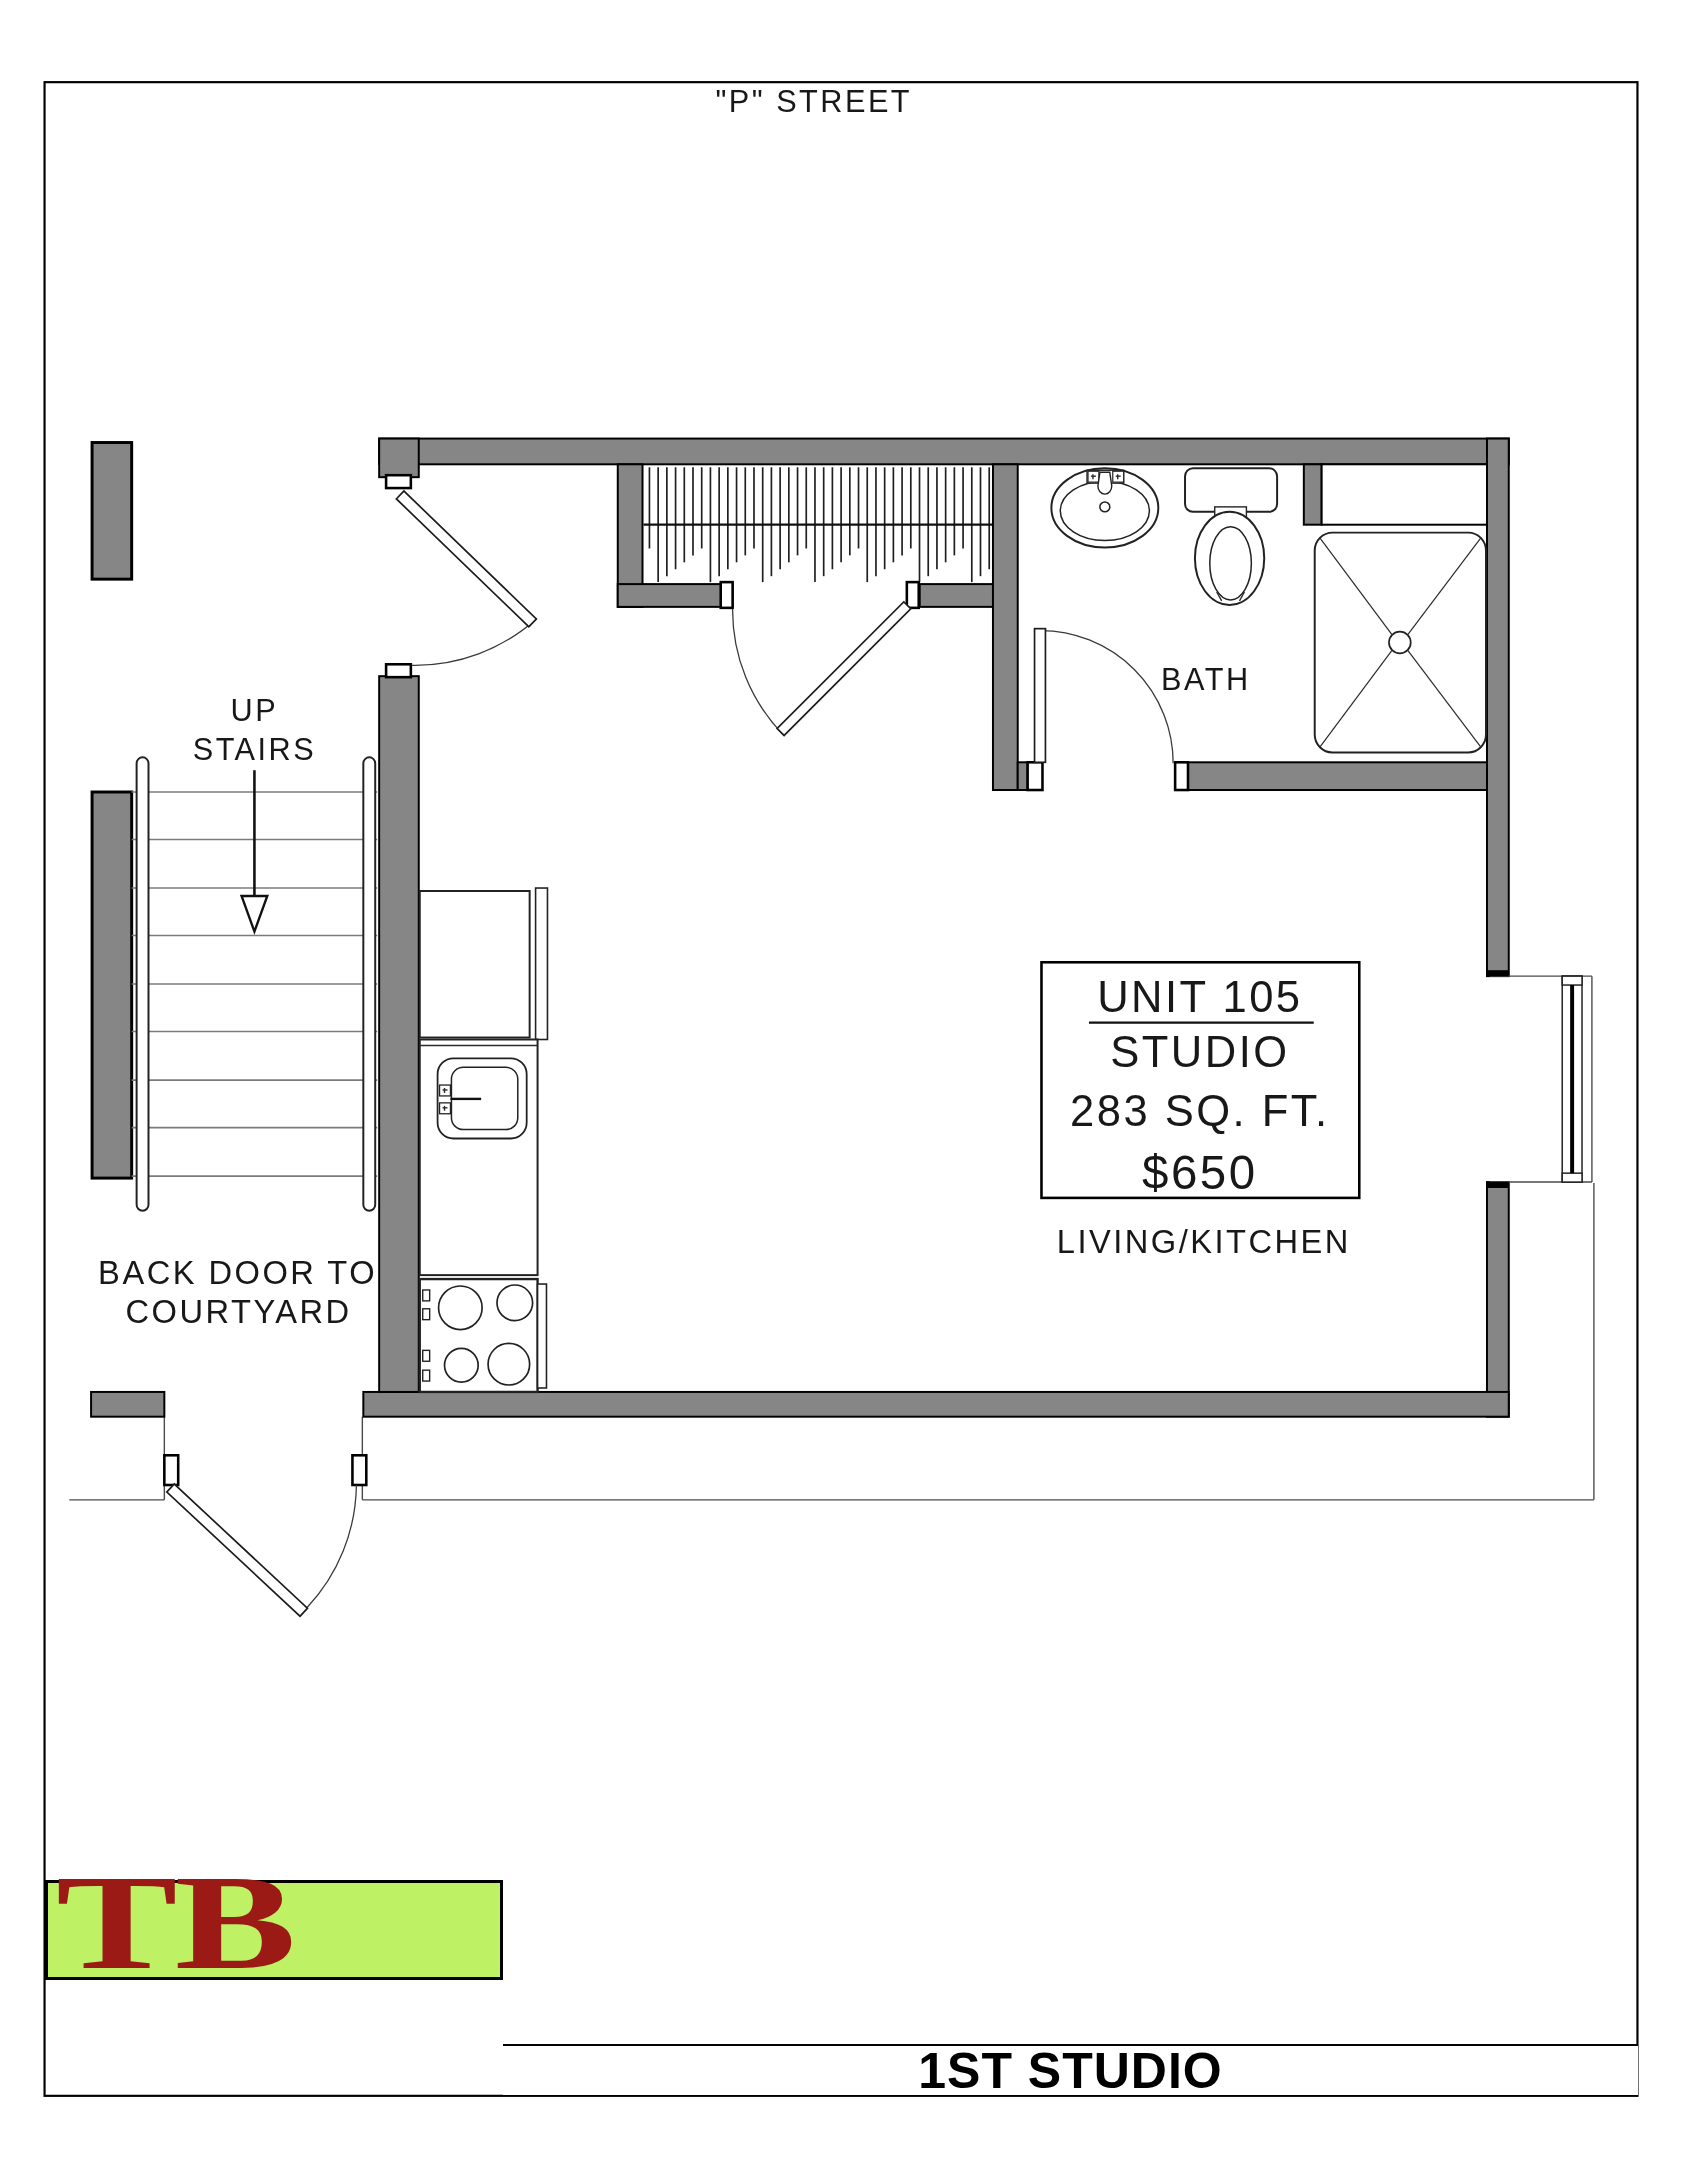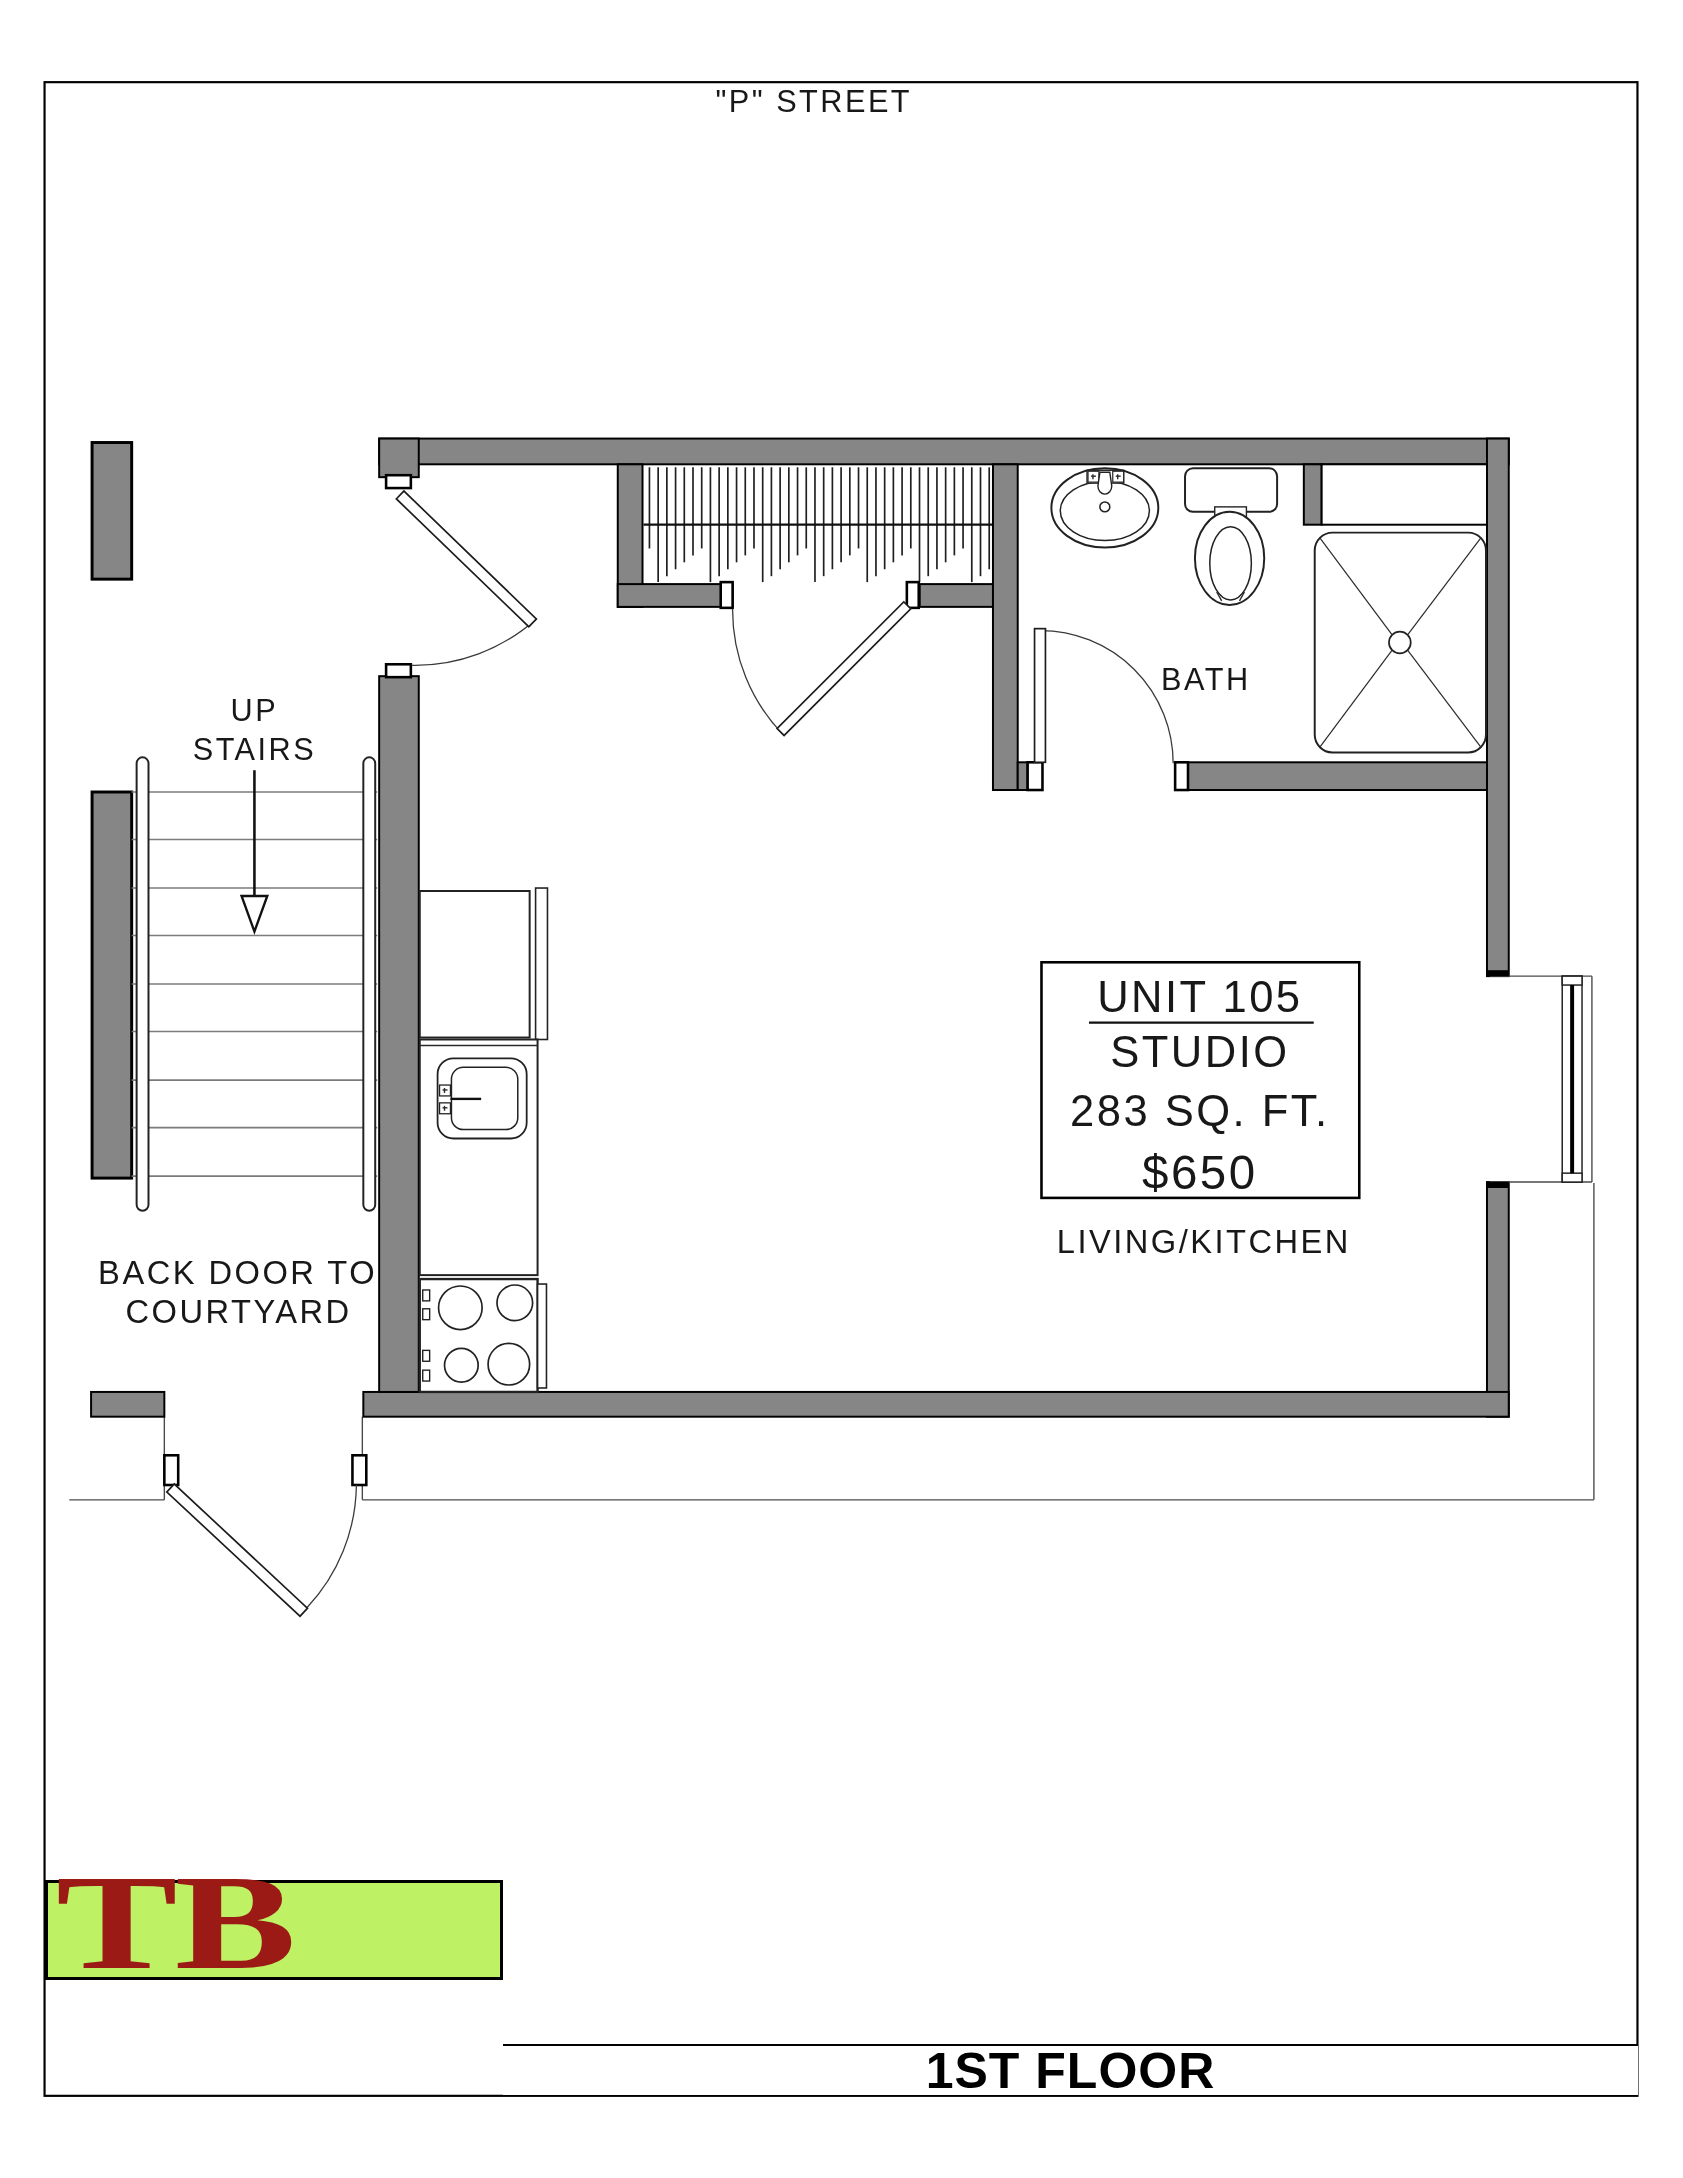--- a/index.html
+++ b/index.html
@@ -265,17 +265,17 @@
       <text x="1212" y="1078" class="plan t44">STUDIO</text>
       <text x="1212" y="1137" class="plan t44">283 SQ. FT.</text>
       <text x="1212" y="1201" class="plan t48">$650</text>
     </g>
   </svg>
 
   <div class="logo-box">
     <span class="logo-tb">TB</span>
   </div>
   <div class="title-band">
-    <span>1ST FLOOR</span>
+    <span>1ST STUDIO</span>
   </div>
 
 </div>
 
 
 </body></html>

